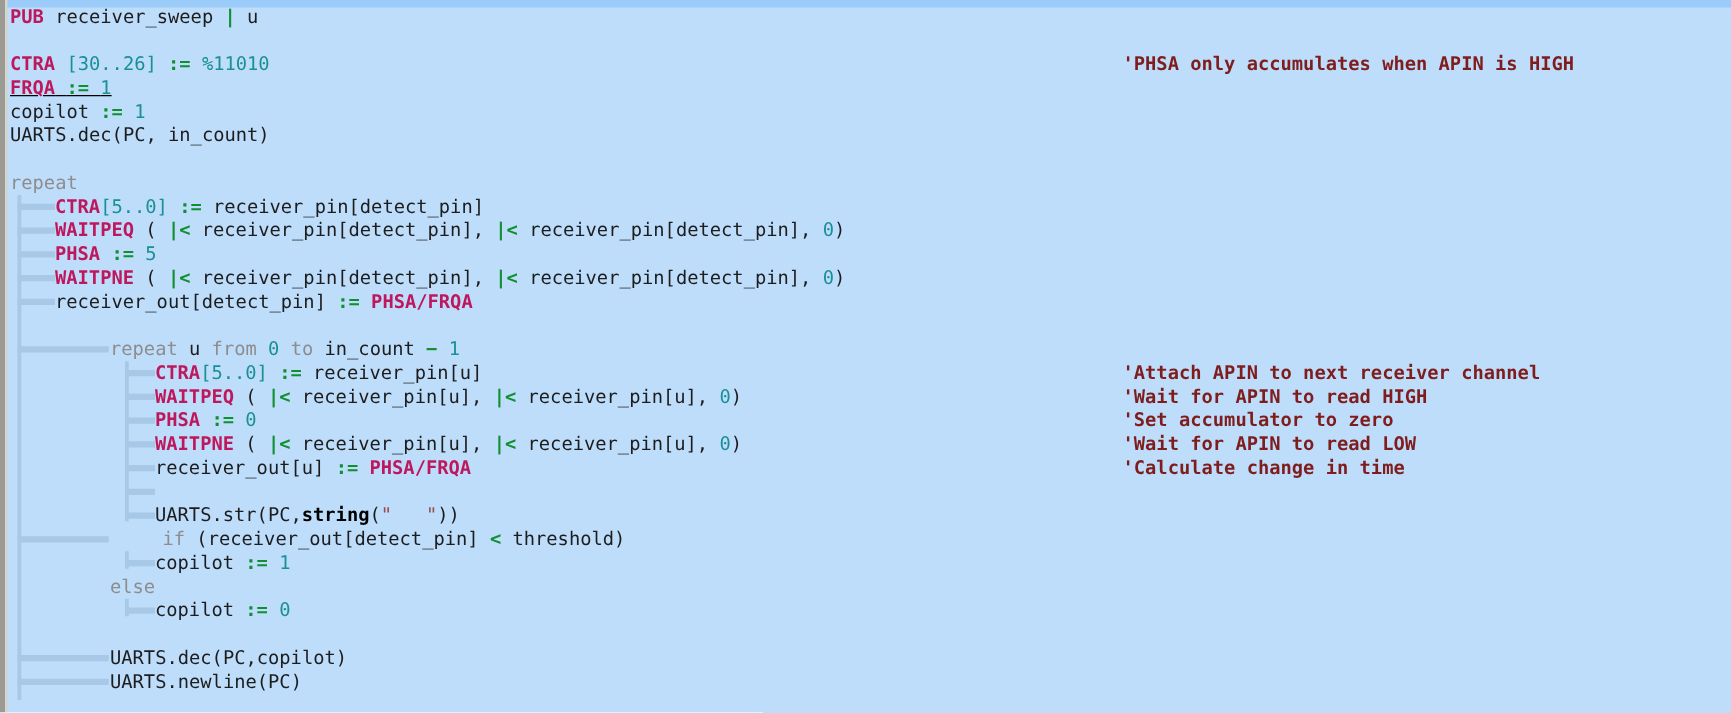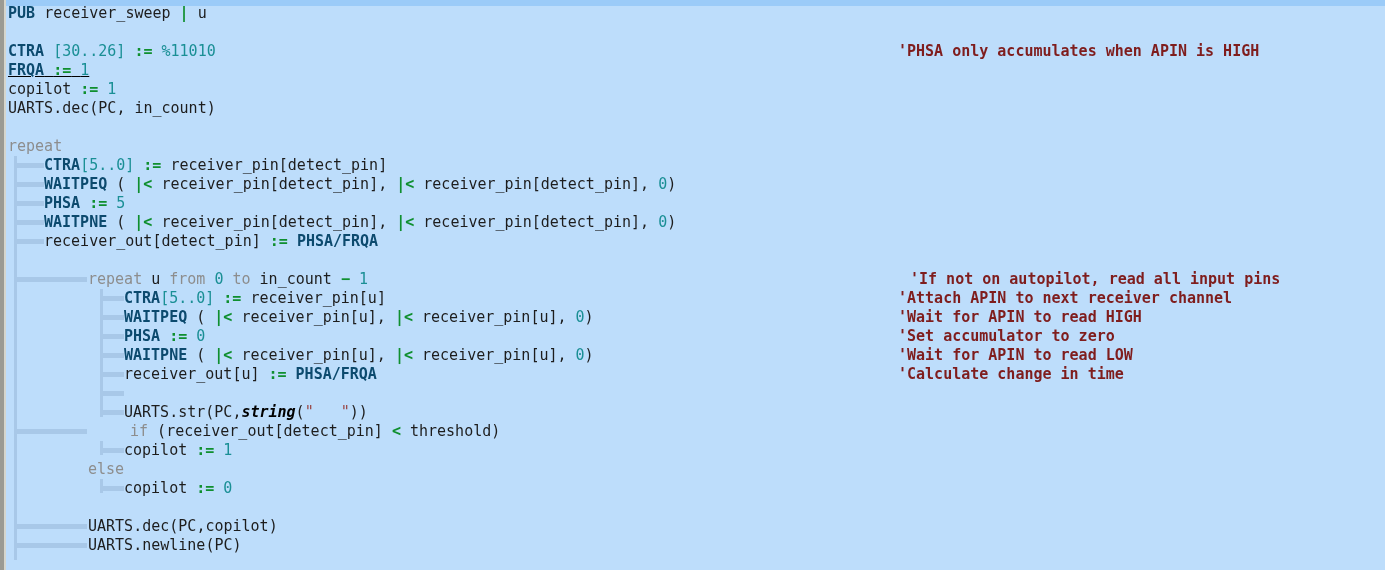--- a/index.html
+++ b/index.html
@@ -72,26 +72,26 @@
   .line {
     position: absolute;
     left: 0;
     height: 19px;
     white-space: pre;
   }
   .ln-text { padding-left: 8px; }
 
   
   .kw       { color: #8d8d8d; }              
-  .reg      { color: #0c4a6e; font-weight: bold; }  
+  .reg      { color: #be185d; font-weight: bold; }  
   .ident    { color: #1d1d1d; }
   .num      { color: #1a8f95; }              
   .op       { color: #0f8f2f; font-weight: bold; }  
   .str      { color: #9a4a4a; }              
-  .strkw    { color: #000000; font-weight: bold; font-style: italic; }              
+  .strkw    { color: #000000; font-weight: bold; }              
   .punct    { color: #1d1d1d; }
   .comment-line {
     position: absolute;
     height: 19px;
     white-space: pre;
     color: #7f1d1d;
     font-weight: bold;
   }
 </style>
 </head>
@@ -205,21 +205,20 @@
     <div class="line" style="top:479px; padding-left:124px;"><span class="ident">copilot</span><span class="punct"> </span><span class="op">:=</span><span class="punct"> </span><span class="num">0</span></div>
 
     
     <div class="line" style="top:517px; padding-left:88px;"><span class="ident">UARTS</span><span class="ident">.dec</span><span class="punct">(</span><span class="ident">PC</span><span class="punct">,</span><span class="ident">copilot</span><span class="punct">)</span></div>
 
     
     <div class="line" style="top:536px; padding-left:88px;"><span class="ident">UARTS</span><span class="ident">.newline</span><span class="punct">(</span><span class="ident">PC</span><span class="punct">)</span></div>
 
     
     <div class="comment-line" style="left:898px; top:42px;">'PHSA only accumulates when APIN is HIGH</div>
-    <div class="comment-line" style="left:910px; top:270px;">'If not on autopilot, read all input pins</div>
     <div class="comment-line" style="left:898px; top:289px;">'Attach APIN to next receiver channel</div>
     <div class="comment-line" style="left:898px; top:308px;">'Wait for APIN to read HIGH</div>
     <div class="comment-line" style="left:898px; top:327px;">'Set accumulator to zero</div>
     <div class="comment-line" style="left:898px; top:346px;">'Wait for APIN to read LOW</div>
     <div class="comment-line" style="left:898px; top:365px;">'Calculate change in time</div>
 
   </div>
 </div>
 
 </body></html>

